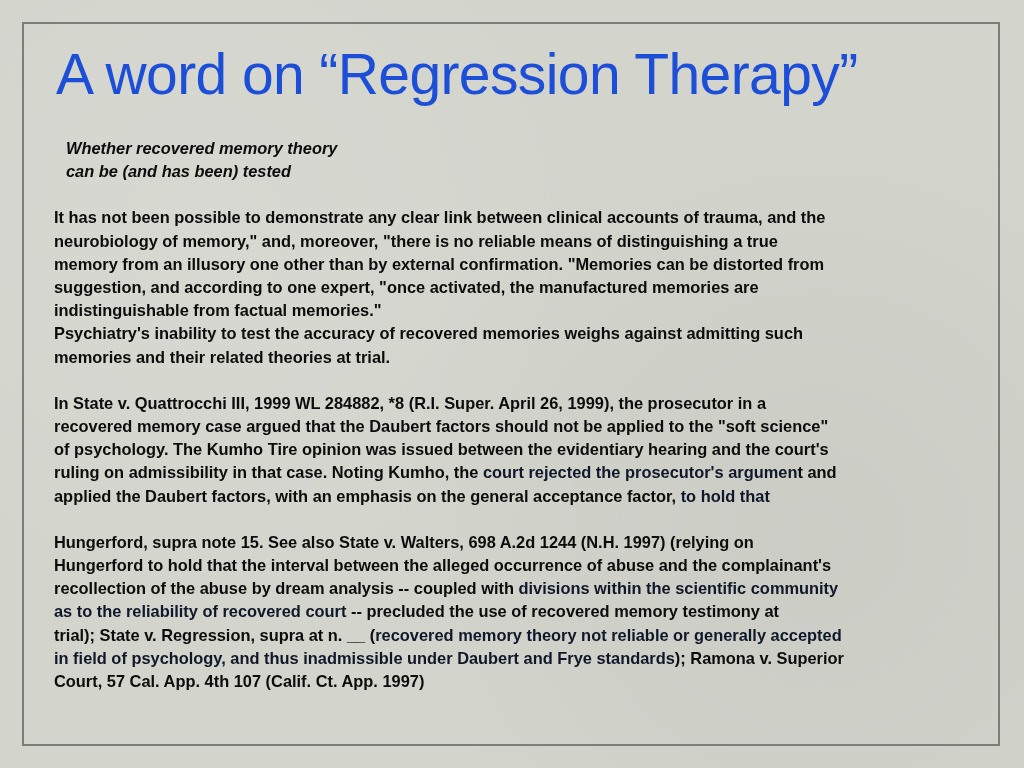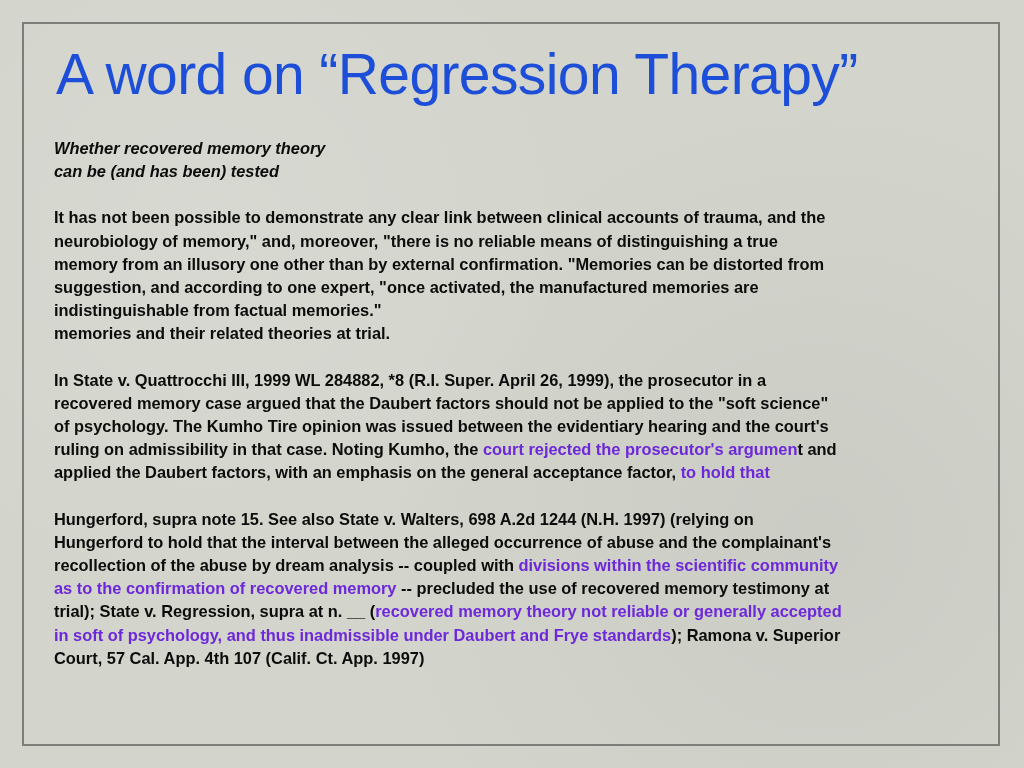--- a/index.html
+++ b/index.html
@@ -47,26 +47,26 @@
       font-family: "Liberation Sans", sans-serif;
       font-weight: bold;
       font-size: 16.4px;
       line-height: 23.2px;
       color: #0c0c0c;
     }
     .subtitle {
       font-style: italic;
       margin: 0 0 23px 0;
     }
-    .subtitle span { display: block; }
+    .subtitle span { display: block; margin-left: 12px; }
     .para {
       margin: 0 0 23px 0;
     }
     .para .line { display: block; white-space: nowrap; }
-    .hl { color: #6d28d9; }
+    .hl { color: #0f172a; }
   </style>
 </head>
 <body>
 
 <div class="frame"></div>
 
 <h1 class="title">A word on “Regression Therapy”</h1>
 
 <div class="content">
 
@@ -74,34 +74,35 @@
     <span>Whether recovered memory theory</span>
     <span>can be (and has been) tested</span>
   </div>
 
   <div class="para">
     <span class="line">It has not been possible to demonstrate any clear link between clinical accounts of trauma, and the</span>
     <span class="line">neurobiology of memory," and, moreover, "there is no reliable means of distinguishing a true</span>
     <span class="line">memory from an illusory one other than by external confirmation. "Memories can be distorted from</span>
     <span class="line">suggestion, and according to one expert, "once activated, the manufactured memories are</span>
     <span class="line">indistinguishable from factual memories."</span>
+    <span class="line">Psychiatry's inability to test the accuracy of recovered memories weighs against admitting such</span>
     <span class="line">memories and their related theories at trial.</span>
   </div>
 
   <div class="para">
     <span class="line">In State v. Quattrocchi III, 1999 WL 284882, *8 (R.I. Super. April 26, 1999), the prosecutor in a</span>
     <span class="line">recovered memory case argued that the Daubert factors should not be applied to the "soft science"</span>
     <span class="line">of psychology. The Kumho Tire opinion was issued between the evidentiary hearing and the court's</span>
     <span class="line"><span>ruling on admissibility in that case. Noting Kumho, the </span><span class="hl">court rejected the prosecutor's argumen</span><span>t and</span></span>
     <span class="line"><span>applied the Daubert factors, with an emphasis on the general acceptance factor, </span><span class="hl">to hold that</span></span>
   </div>
 
   <div class="para">
     <span class="line">Hungerford, supra note 15. See also State v. Walters, 698 A.2d 1244 (N.H. 1997) (relying on</span>
     <span class="line">Hungerford to hold that the interval between the alleged occurrence of abuse and the complainant's</span>
     <span class="line"><span>recollection of the abuse by dream analysis -- coupled with </span><span class="hl">divisions within the scientific community</span></span>
-    <span class="line"><span class="hl">as to the confirmation of recovered memory</span><span> -- precluded the use of recovered memory testimony at</span></span>
+    <span class="line"><span class="hl">as to the reliability of recovered court</span><span> -- precluded the use of recovered memory testimony at</span></span>
     <span class="line"><span>trial); State v. Regression, supra at n. __ (</span><span class="hl">recovered memory theory not reliable or generally accepted</span></span>
-    <span class="line"><span class="hl">in soft of psychology, and thus inadmissible under Daubert and Frye standards</span><span>); Ramona v. Superior</span></span>
+    <span class="line"><span class="hl">in field of psychology, and thus inadmissible under Daubert and Frye standards</span><span>); Ramona v. Superior</span></span>
     <span class="line">Court, 57 Cal. App. 4th 107 (Calif. Ct. App. 1997)</span>
   </div>
 
 </div>
 
 </body></html>

